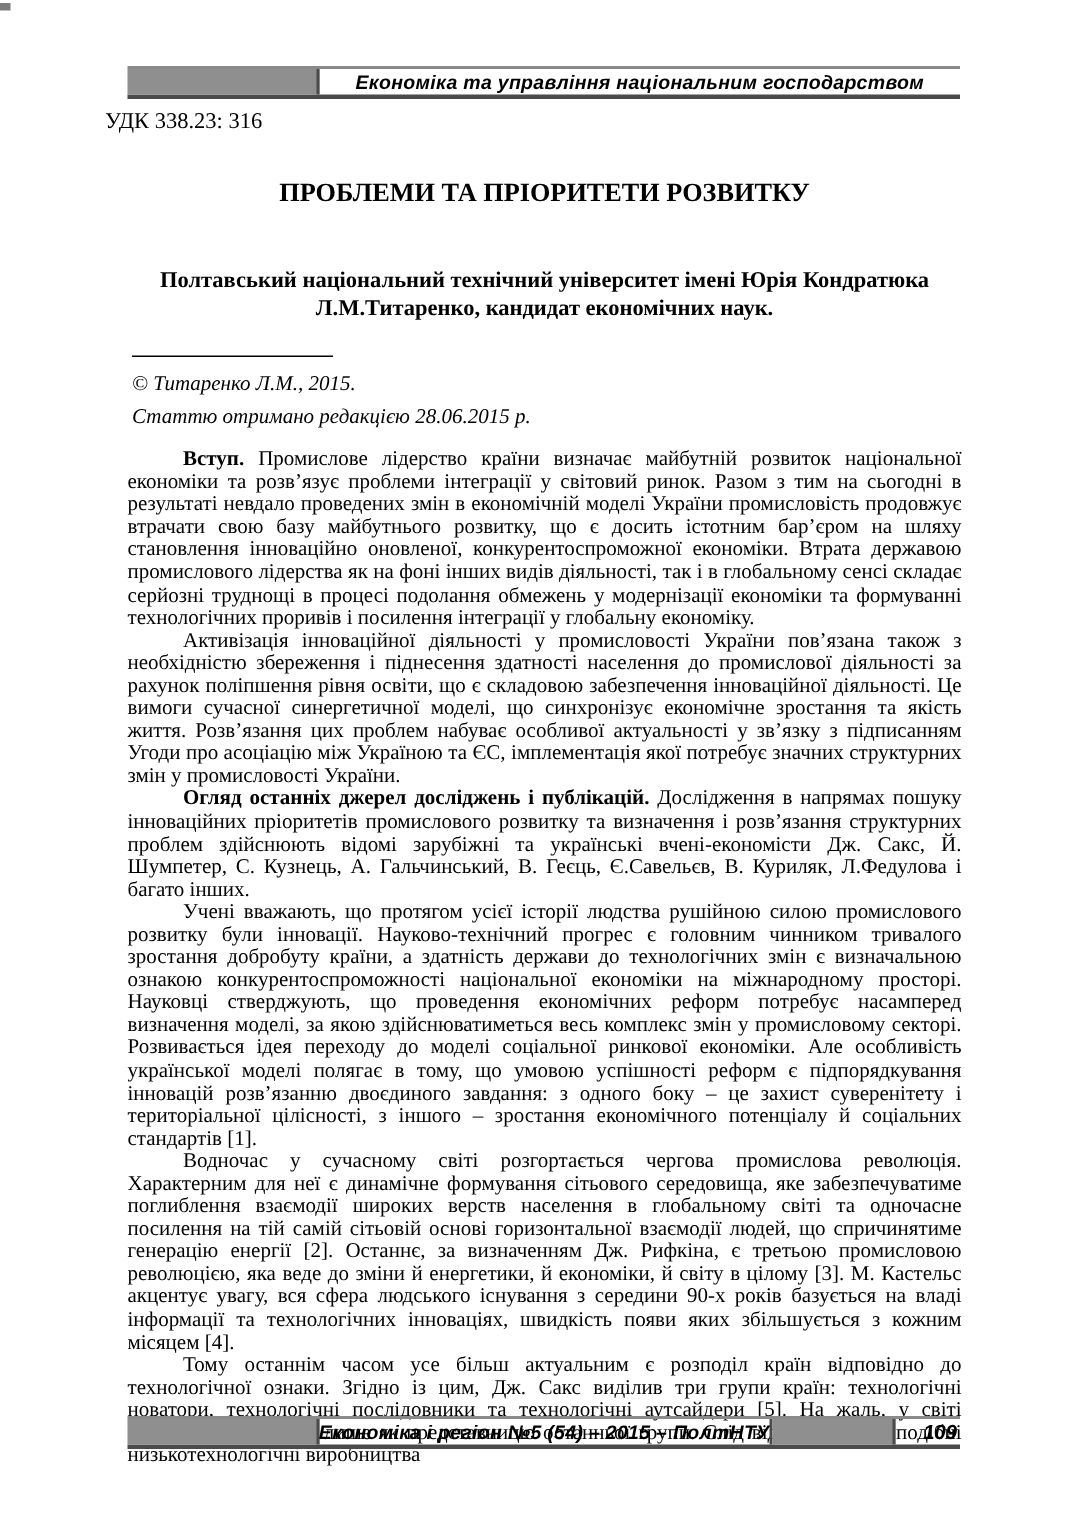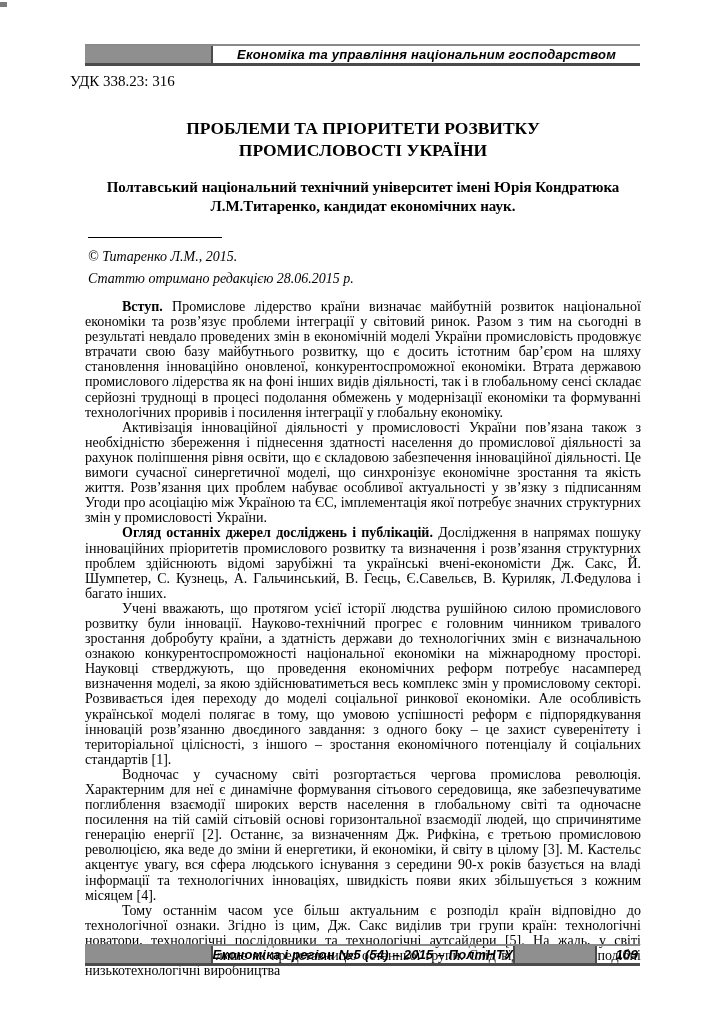--- a/index.html
+++ b/index.html
@@ -84,21 +84,20 @@
 
   <div class="band header-band">
     <div class="band-gray header-gray"></div>
     <div class="band-label">Економіка та управління національним господарством</div>
   </div>
 
   <div class="udk">УДК 338.23: 316</div>
 
   <h1 class="title">
     <span>ПРОБЛЕМИ ТА ПРІОРИТЕТИ РОЗВИТКУ</span><br>
-    <span>ПРОМИСЛОВОСТІ УКРАЇНИ</span>
   </h1>
 
   <div class="authors">
     <div>Полтавський національний технічний університет імені Юрія Кондратюка</div>
     <div>Л.М.Титаренко, кандидат економічних наук.</div>
   </div>
 
   <div class="copyright">© Титаренко Л.М., 2015.</div>
 
   <div class="received">Статтю отримано редакцією 28.06.2015 р.</div>

